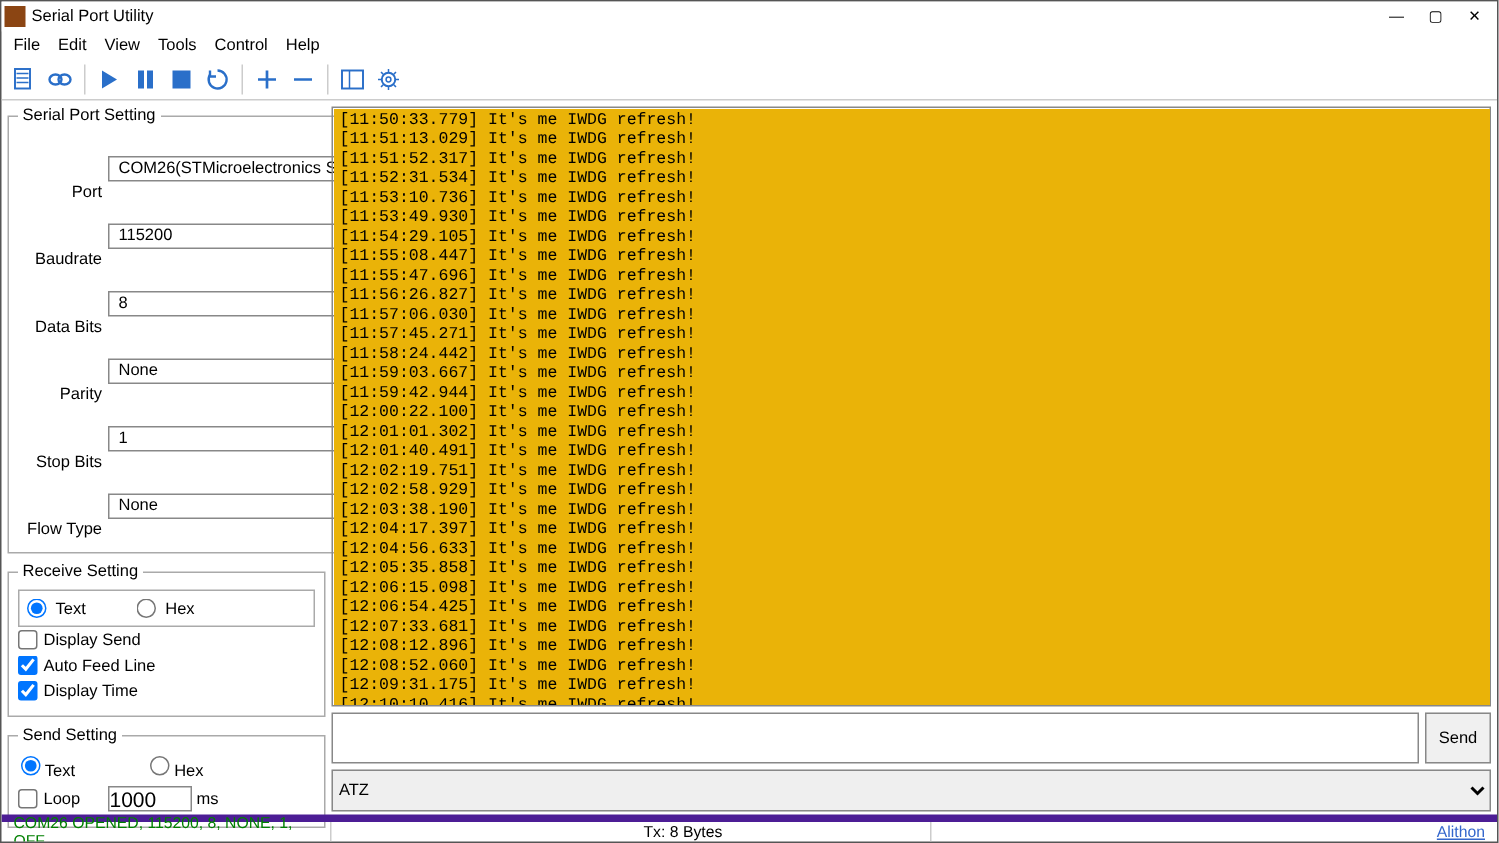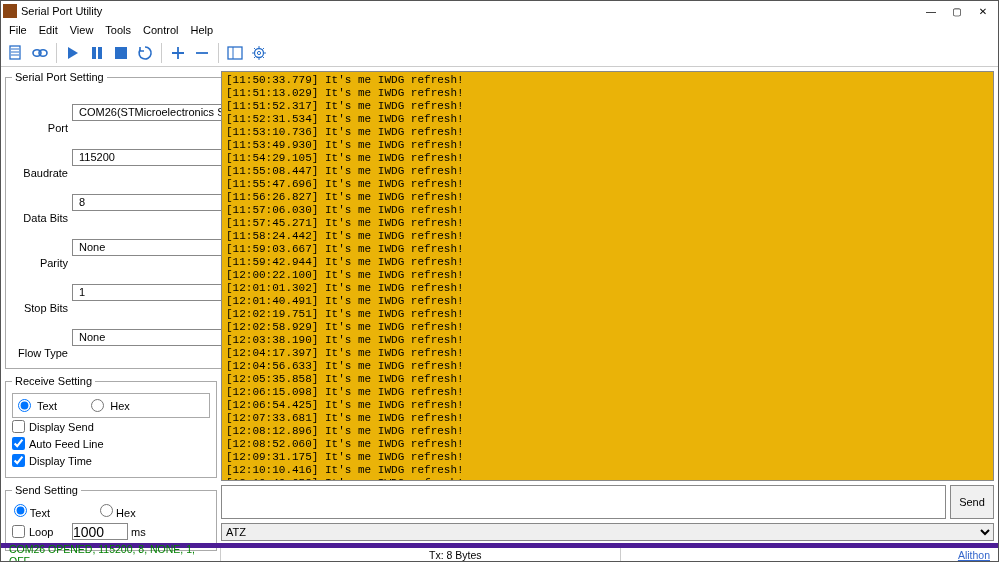--- a/index.html
+++ b/index.html
@@ -71,21 +71,21 @@
   padding: 2px 4px;
   overflow-y: scroll;
   overflow-x: hidden;
   white-space: pre;
   line-height: 13px;
 }
 .sendrow { display: flex; margin-top: 4px; gap: 4px; }
 .sendbox { flex: 1; height: 34px; border: 1px solid #888; resize: none; font-size: 11px; padding: 2px; }
 .sendbtn { width: 44px; font-size: 11px; border: 1px solid #888; background: #f0f0f0; }
 .cmdrow { margin: 4px 0 2px 0; }
-.cmdrow select { width: 100%; height: 18px; font-size: 11px; border: 1px solid #888; }
+.cmdrow select { width: 100%; height: 28px; font-size: 11px; border: 1px solid #888; }
 .statusbar {
   height: 18px; border-top: 5px solid #4c1d95;
   display: flex; align-items: center;
   font-size: 10.5px;
 }
 .statusbar .cell { padding: 0 8px; border-right: 1px solid #ccc; height: 100%; display: flex; align-items: center; }
 .statusbar .conn { color: #008000; width: 220px; }
 .statusbar .rx { width: 200px; margin-top: 27px; }
 .statusbar .tx { width: 200px; }
 .statusbar .spacer { flex: 1; }

